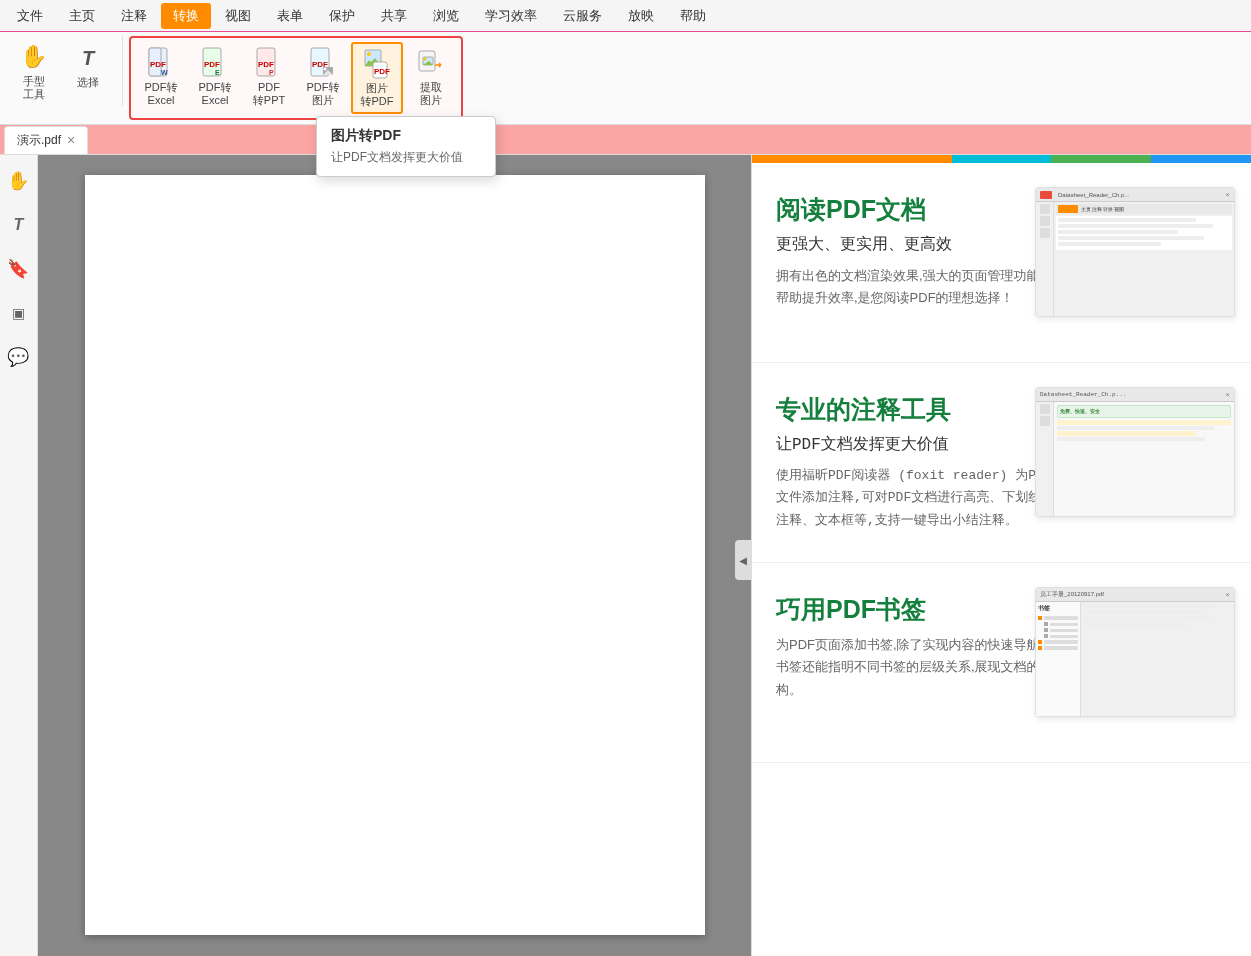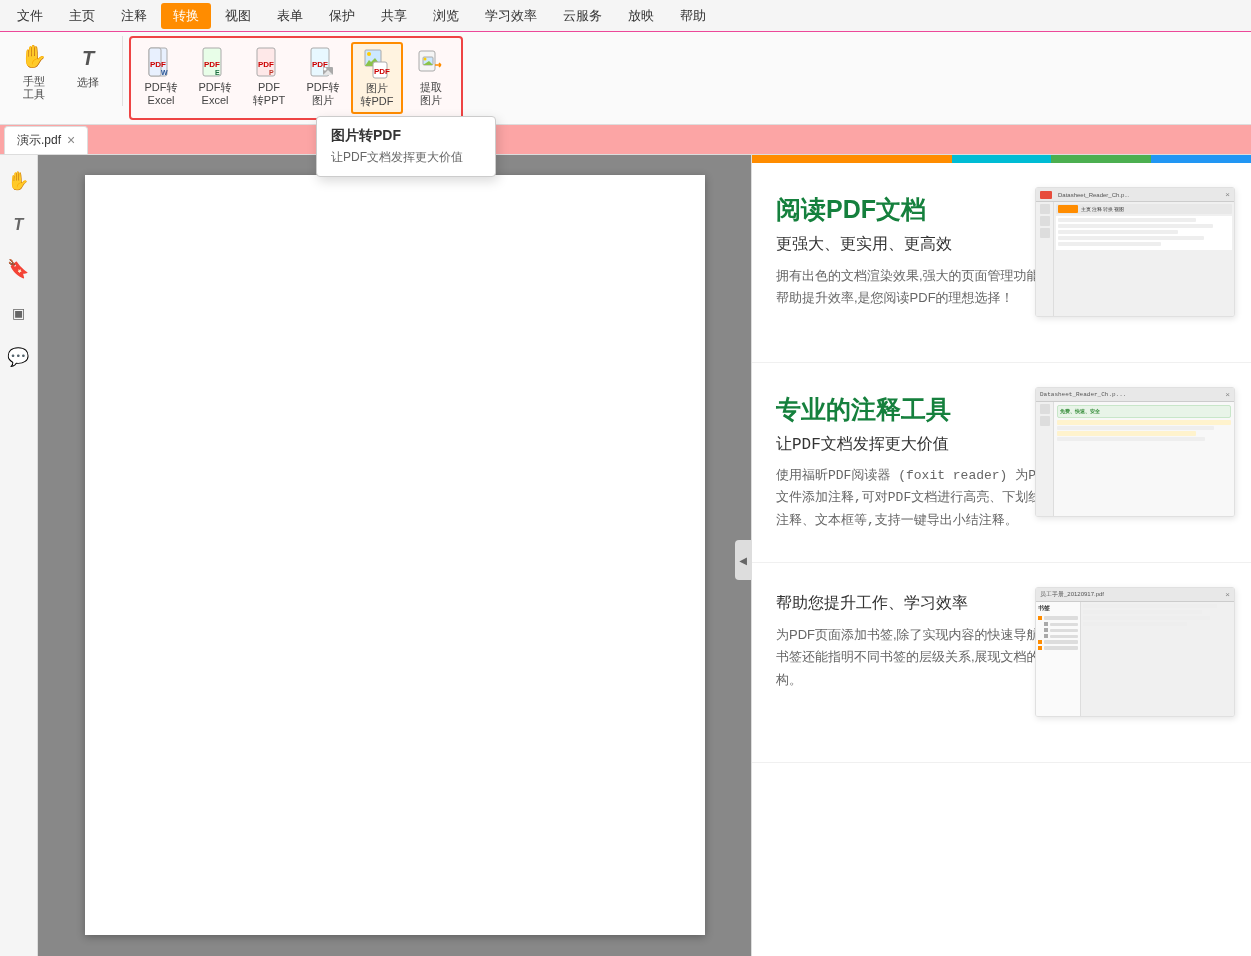--- a/index.html
+++ b/index.html
@@ -356,21 +356,21 @@
               <div style="background:#fff3cd;height:5px;margin-bottom:1px;border-radius:1px;width:80%;"></div>
               <div style="height:4px;background:#eee;margin-bottom:1px;border-radius:1px;width:85%;"></div>
             </div>
           </div>
         </div>
       </div>
     </div>
 
     <div class="feature-section" style="min-height:200px;">
       <div style="max-width:280px;">
-        <div class="feature-subtitle">帮助您提升工作、学习效率</div>
+        <div class="feature-title">巧用PDF书签</div>
         <div class="feature-desc">为PDF页面添加书签,除了实现内容的快速导航,书签还能指明不同书签的层级关系,展现文档的结构。</div>
       </div>
 
       <div class="feature-screenshot">
         <div class="mock-screen">
           <div class="mock-title-bar">
             <div style="flex:1;font-size:6px;color:#555;">员工手册_20120917.pdf</div>
             <div style="font-size:8px;color:#888;">×</div>
           </div>
           <div style="display:flex;height:calc(100% - 14px);">

